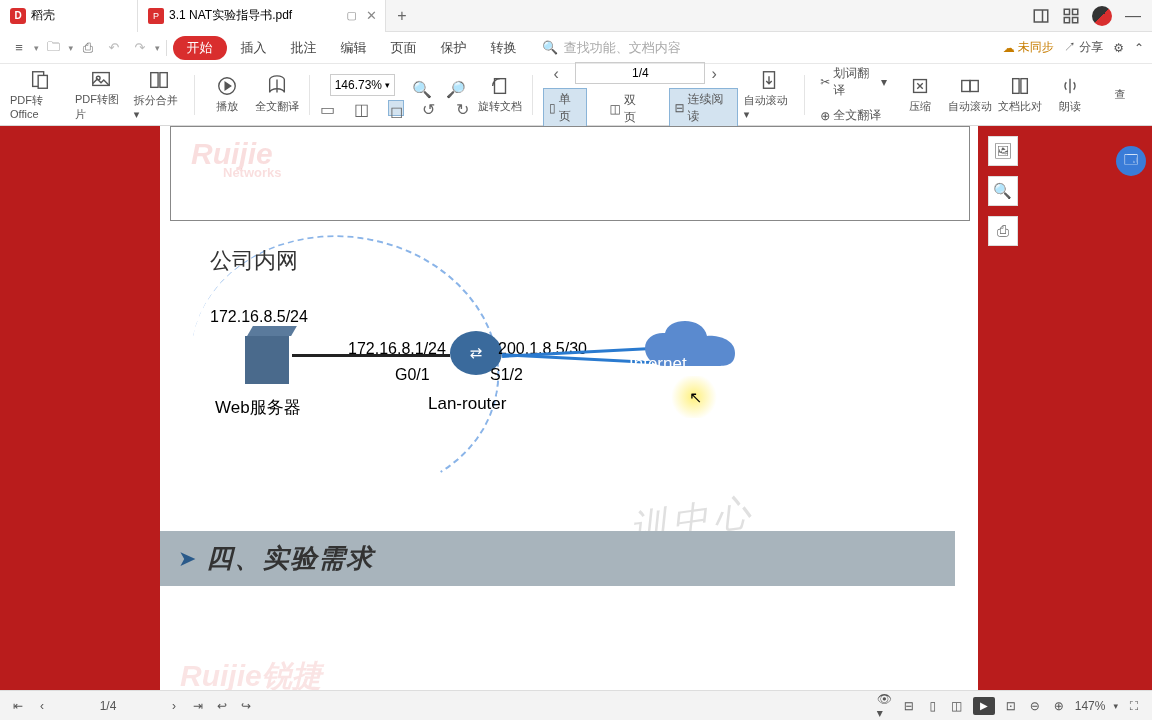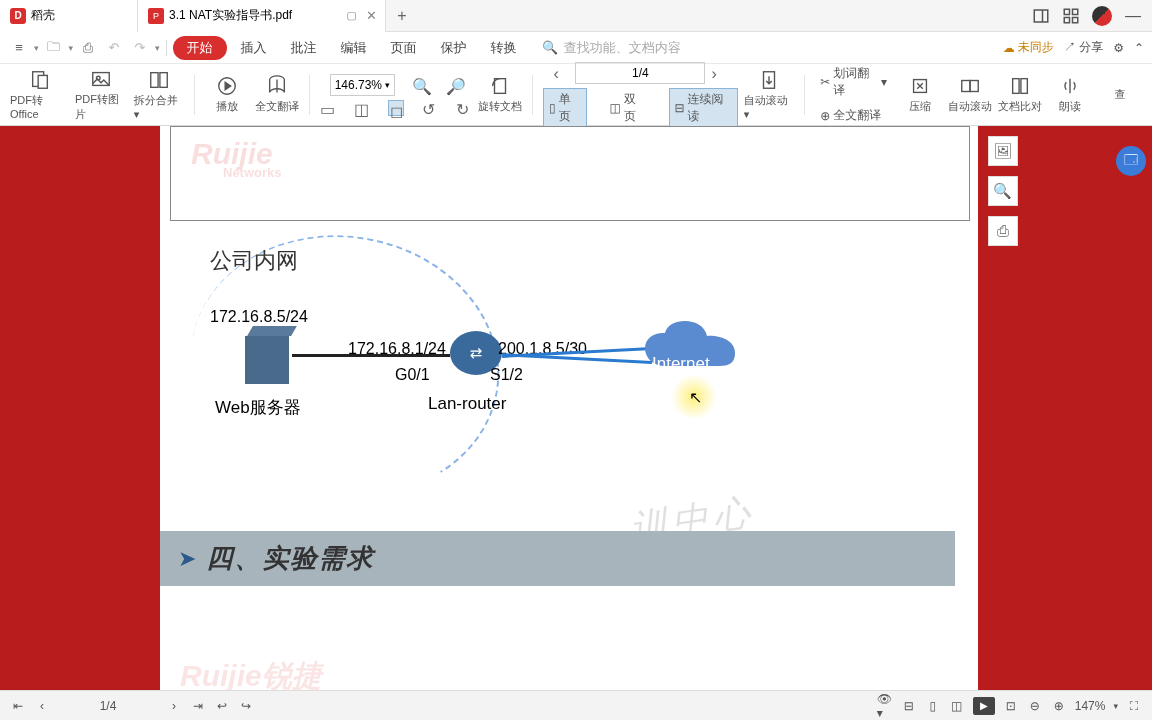--- a/index.html
+++ b/index.html
@@ -30,21 +30,21 @@
 .menubar-right{margin-left:auto;display:flex;align-items:center;gap:10px;font-size:12px;color:#555;}
 .sync-bad{color:#c77d00;display:flex;align-items:center;gap:3px;}
 
 
 .ribbon{height:62px;display:flex;align-items:center;padding:0 10px;border-bottom:1px solid #d8d8d8;gap:6px;}
 .rb-btn{display:flex;flex-direction:column;align-items:center;justify-content:center;gap:2px;min-width:44px;font-size:11px;color:#555;}
 .rb-btn svg,.rb-btn .ico{width:22px;height:22px;}
 .rb-sep{width:1px;height:40px;background:#e4e4e4;margin:0 4px;}
 .zoom-box{display:flex;align-items:center;border:1px solid #ccc;height:22px;padding:0 4px;font-size:12px;gap:3px;}
 .zoom-grp{display:flex;flex-direction:column;align-items:center;gap:4px;}
-.zoom-row{display:flex;align-items:center;gap:18px;}
+.zoom-row{display:flex;align-items:flex-end;gap:18px;}
 .sm-ico{width:16px;height:16px;color:#666;}
 .pg-nav{display:flex;align-items:center;gap:6px;}
 .pg-box{border:1px solid #ccc;height:22px;width:130px;display:flex;align-items:center;justify-content:center;font-size:12px;}
 .view-btn{display:flex;align-items:center;gap:3px;font-size:12px;color:#555;padding:2px 5px;}
 .view-btn.active{background:#d3e3f0;border:1px solid #8ab4d8;}
 
 
 .doc-area{position:absolute;top:126px;left:0;right:0;bottom:30px;background:#b91c1c;overflow:hidden;}
 .side-tools{position:absolute;right:134px;top:10px;display:flex;flex-direction:column;gap:10px;}
 .st-btn{width:30px;height:30px;background:#fff;border:1px solid #ddd;display:flex;align-items:center;justify-content:center;color:#666;font-size:15px;}
@@ -69,21 +69,21 @@
 .router-label{position:absolute;left:228px;top:168px;font-size:17px;}
 .link1{position:absolute;left:92px;top:128px;width:158px;height:3px;background:#222;}
 .ip-left{position:absolute;left:148px;top:114px;font-size:16px;}
 .port-left{position:absolute;left:195px;top:140px;font-size:16px;}
 .link2{position:absolute;left:302px;top:125px;width:150px;height:3px;background:#2a7acf;transform:rotate(-3deg);}
 .link2b{position:absolute;left:302px;top:131px;width:150px;height:3px;background:#2a7acf;transform:rotate(3deg);}
 .ip-right{position:absolute;left:298px;top:114px;font-size:16px;}
 .port-right{position:absolute;left:290px;top:140px;font-size:16px;}
 .cloud{position:absolute;left:440px;top:95px;width:100px;height:60px;}
 .cloud svg{width:100%;height:100%;}
-.cloud-txt{position:absolute;left:452px;top:128px;font-size:17px;color:#fff;font-weight:500;}
+.cloud-txt{position:absolute;left:429px;top:128px;font-size:17px;color:#fff;font-weight:500;}
 .cursor-hl{position:absolute;left:469px;top:150px;width:50px;height:42px;background:radial-gradient(circle,rgba(255,241,130,0.9) 10%,rgba(255,241,130,0) 70%);}
 .cursor{position:absolute;left:489px;top:162px;font-size:16px;}
 
 .section-hdr{position:absolute;left:0;top:405px;width:795px;height:55px;background:#a8b4bc;display:flex;align-items:center;padding-left:18px;gap:10px;}
 .section-hdr .arr{color:#2a5a8a;font-size:22px;}
 .section-hdr .txt{font-size:26px;font-weight:bold;font-style:italic;color:#333;letter-spacing:2px;}
 .body-text{position:absolute;left:0;top:480px;width:795px;font-size:21px;line-height:1.6;color:#222;padding:0 8px;}
 .body-text .indent{text-indent:2em;display:block;}
 
 

